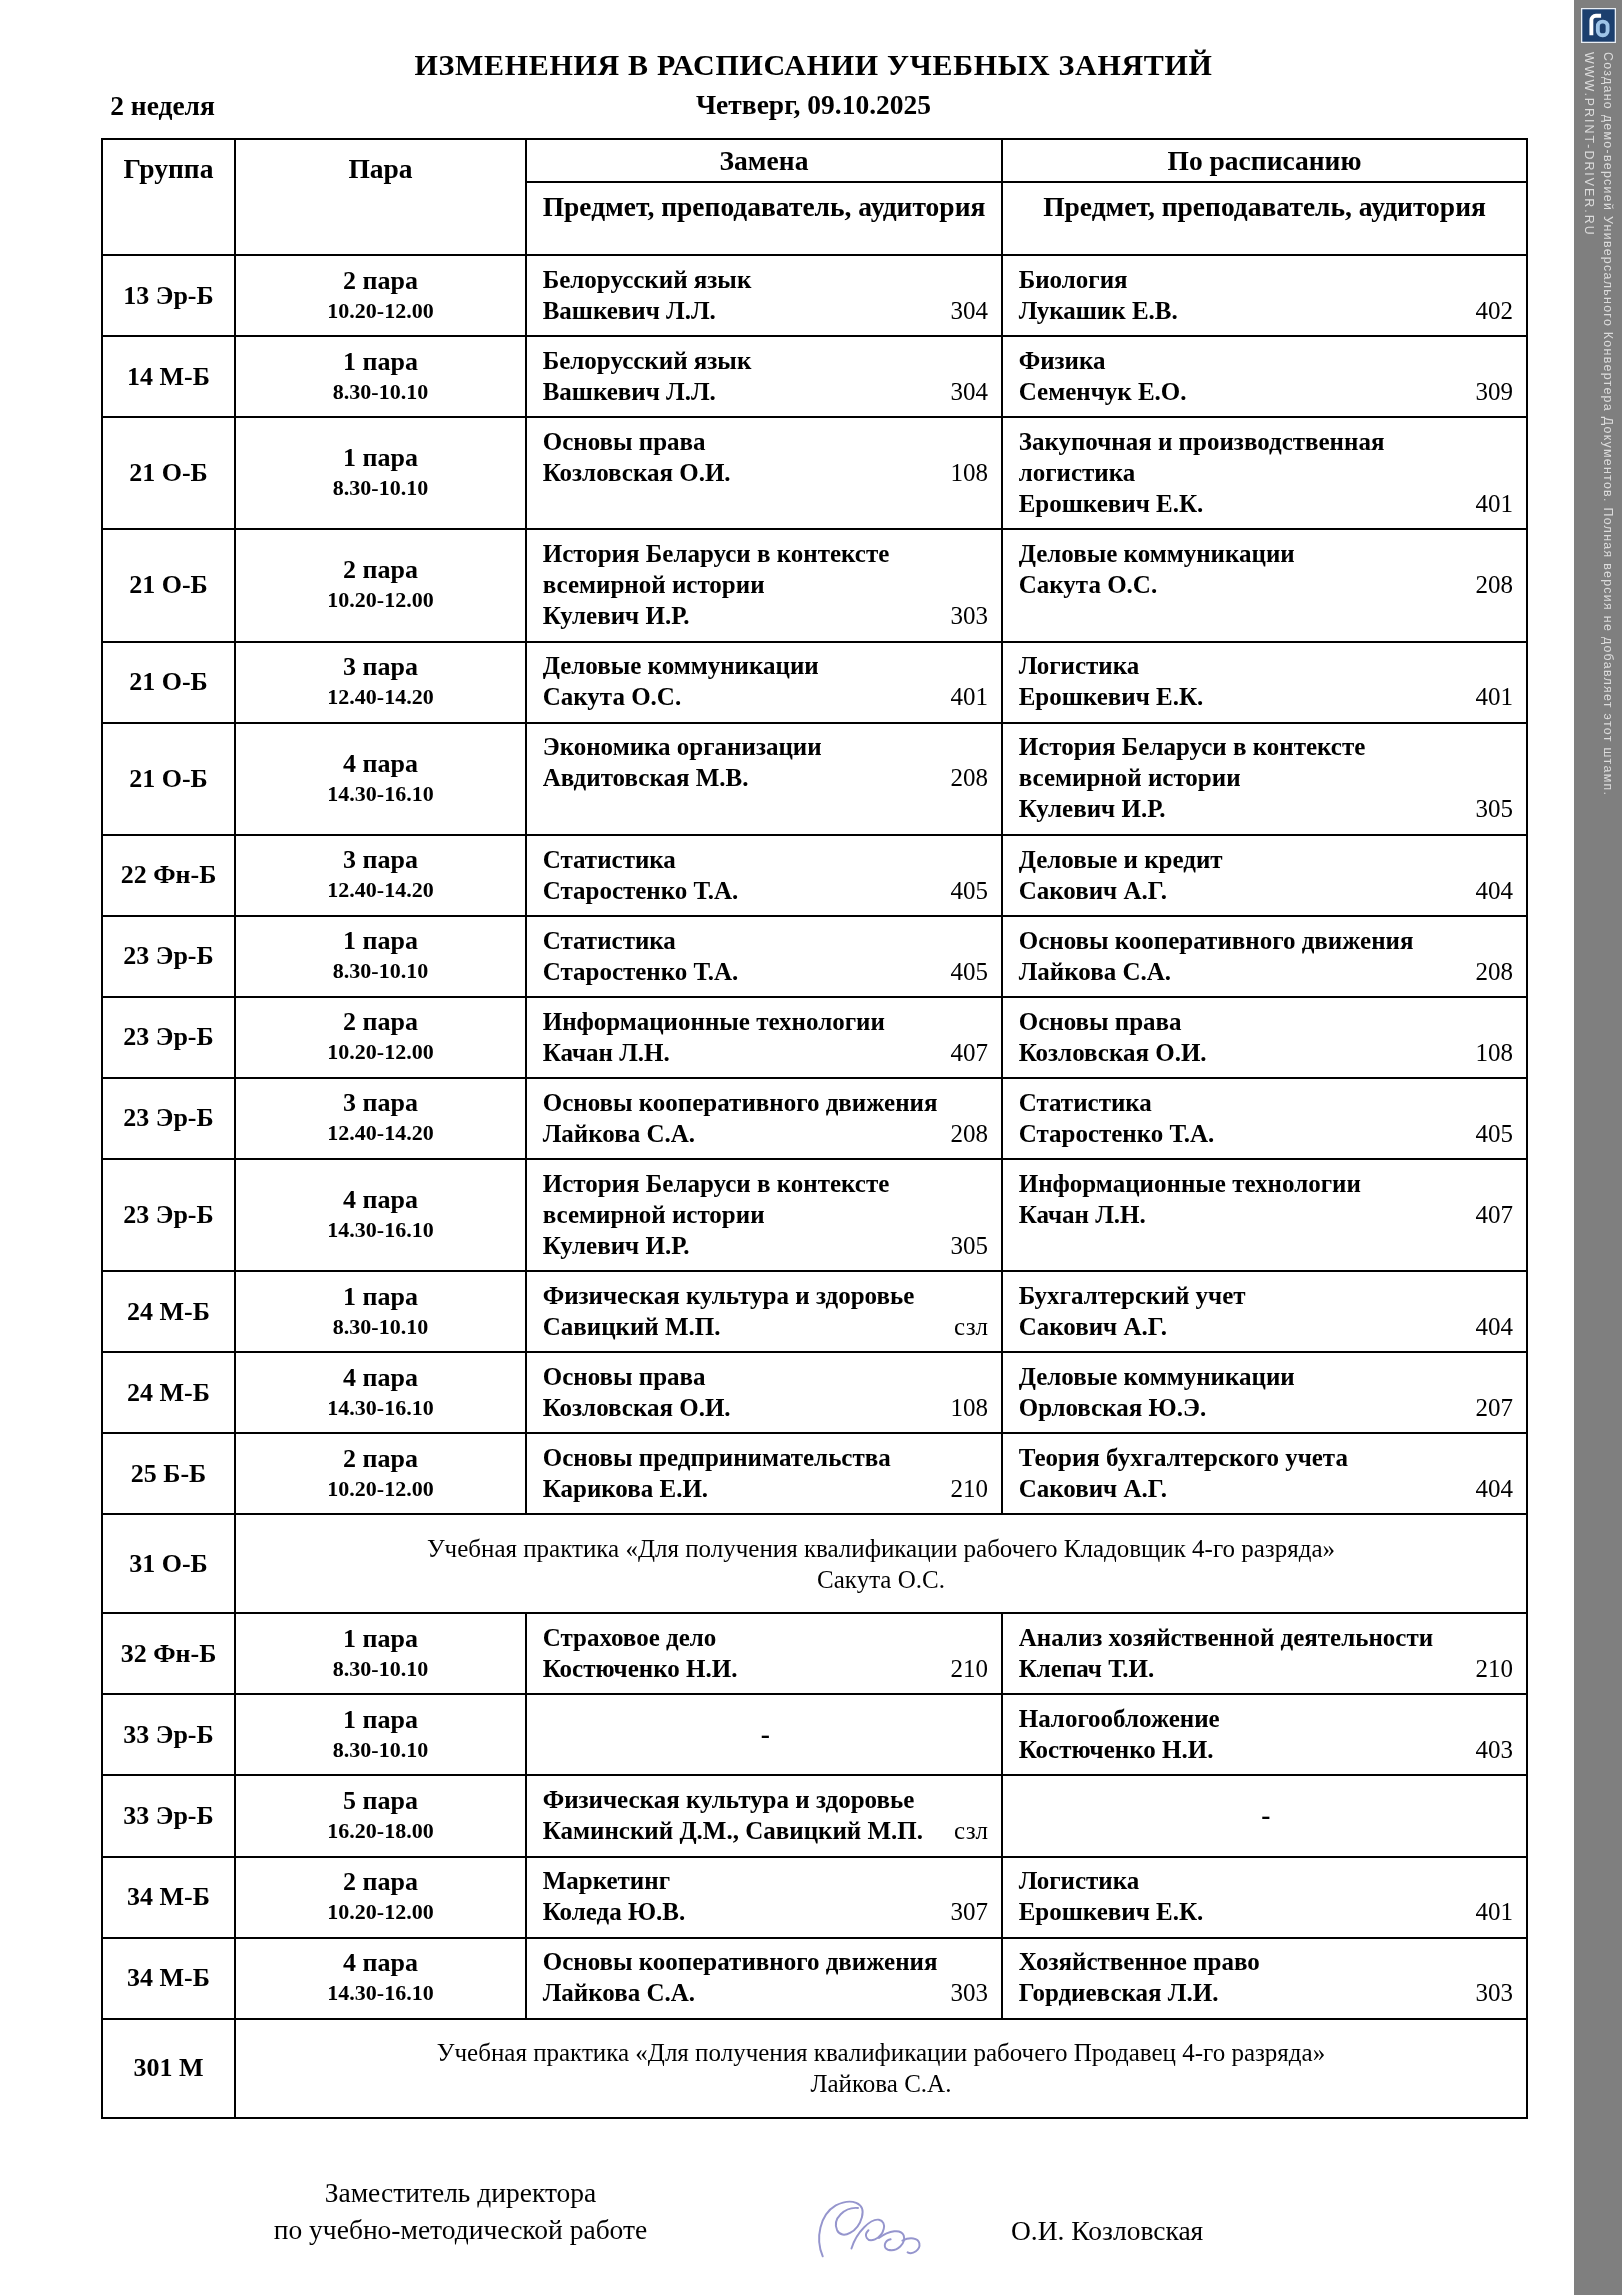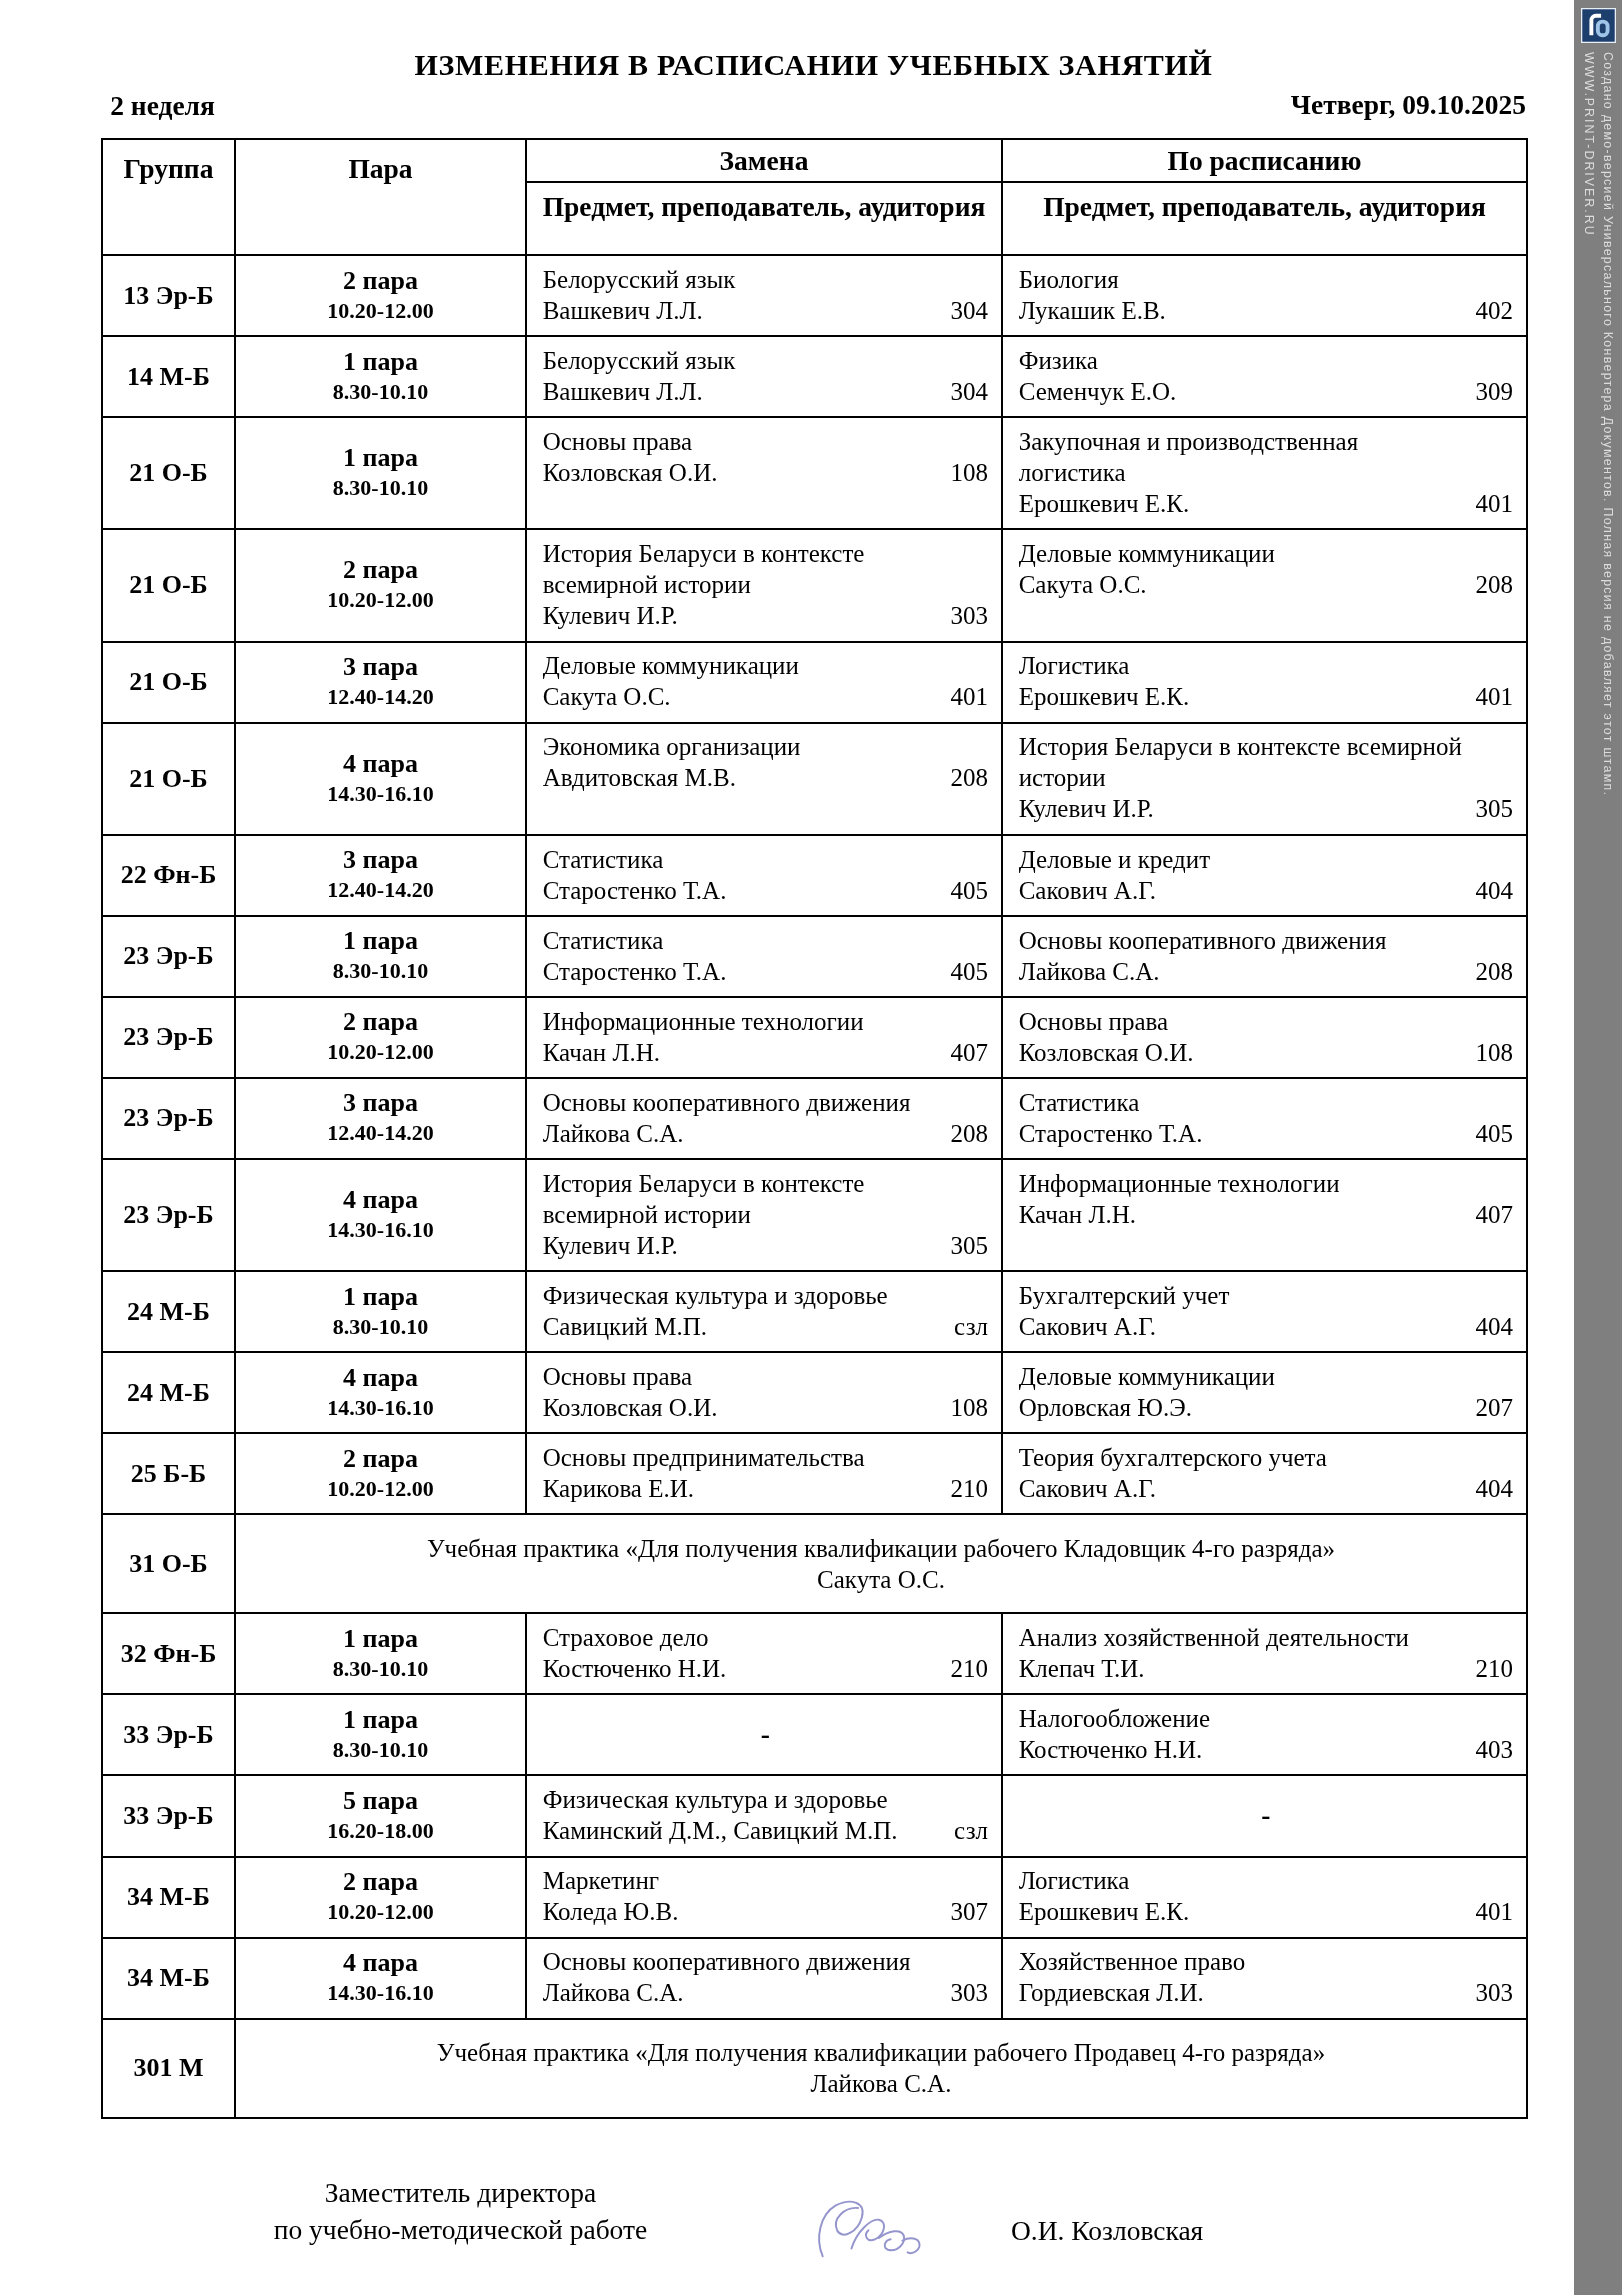--- a/index.html
+++ b/index.html
@@ -6,21 +6,21 @@
   body{
     width:1623px;height:2295px;position:relative;background:#ffffff;
     font-family:"Liberation Serif",serif;color:#000;overflow:hidden;
   }
   .doc-title{
     margin:48px 0 0 101px;width:1425px;text-align:center;
     font-size:30px;font-weight:bold;letter-spacing:0.7px;
   }
   .subline{position:relative;width:1425px;margin:6.5px 0 0 101px;height:38px;}
   .week-label{position:absolute;left:9.2px;top:1.3px;font-size:27.5px;font-weight:bold;}
-  .date-label{position:absolute;left:0;right:0;top:0;text-align:right;font-size:27.5px;font-weight:bold;}
+  .date-label{position:absolute;left:0;right:0;top:0;text-align:center;font-size:27.5px;font-weight:bold;}
 
   table.schedule{
     border-collapse:collapse;table-layout:fixed;
     margin:11.8px 0 0 101px;width:1425px;
   }
   table.schedule th,table.schedule td{border:2.6px solid #000;overflow:hidden;}
   thead th{font-size:27.5px;font-weight:bold;text-align:center;border-radius:12px;}
   .h-span{vertical-align:top;padding-top:13px;height:39px;}
   .h-top{height:39px;vertical-align:middle;}
   .h-sub{height:62px;vertical-align:top;padding-top:7.9px;margin-top:44px;}
@@ -28,21 +28,21 @@
   .r-std{height:72px;}
   .r-tall{height:105px;}
   .r-practice{height:99px;}
 
   .c-group{text-align:center;vertical-align:middle;font-size:26px;font-weight:bold;}
   .c-pair{text-align:center;vertical-align:middle;font-weight:bold;line-height:30px;}
   .c-pair .pair-l{font-size:26px;}
   .c-pair .time{font-size:22px;}
   .c-lesson{vertical-align:top;padding:7.9px 13px 9.2px 15.7px;font-size:25px;}
   .lesson-flex{display:flex;justify-content:space-between;align-items:flex-end;}
-  .lesson-text{line-height:31px;min-width:0;}
+  .lesson-text{line-height:31px;min-width:0;font-weight:bold;}
   .room{line-height:31px;padding-left:7.9px;white-space:nowrap;}
   .c-dash{text-align:center;vertical-align:middle;font-size:27.5px;font-weight:bold;}
   .c-practice{text-align:center;vertical-align:middle;font-size:25px;line-height:31px;padding:5.2px 19.6px;}
 
   .footer{position:relative;margin:55px 0 0 101px;width:1425px;height:170px;}
   .sign-position{
     position:absolute;left:98px;top:0;width:523px;text-align:center;
     font-size:27.5px;line-height:37px;
   }
   .signature{position:absolute;left:710px;top:18.3px;}

